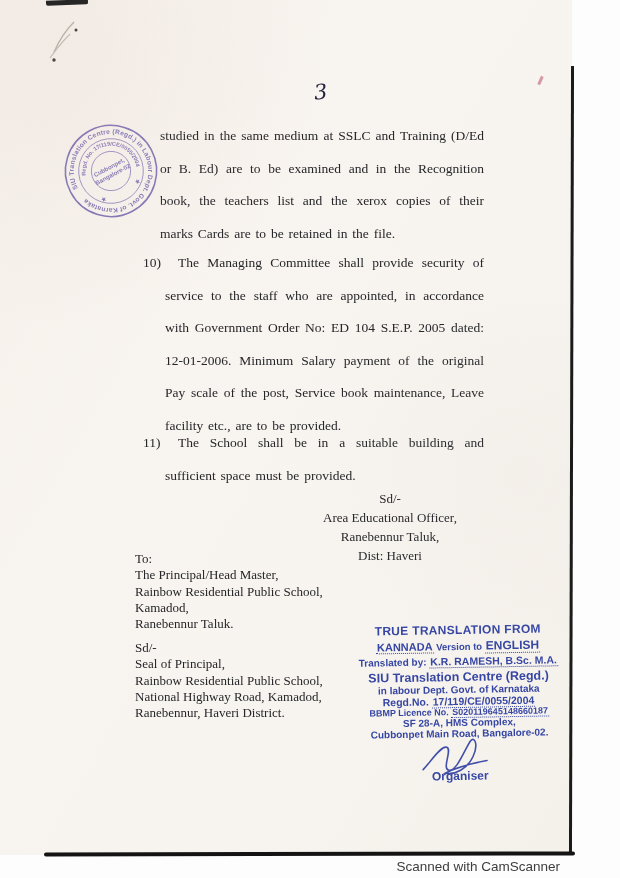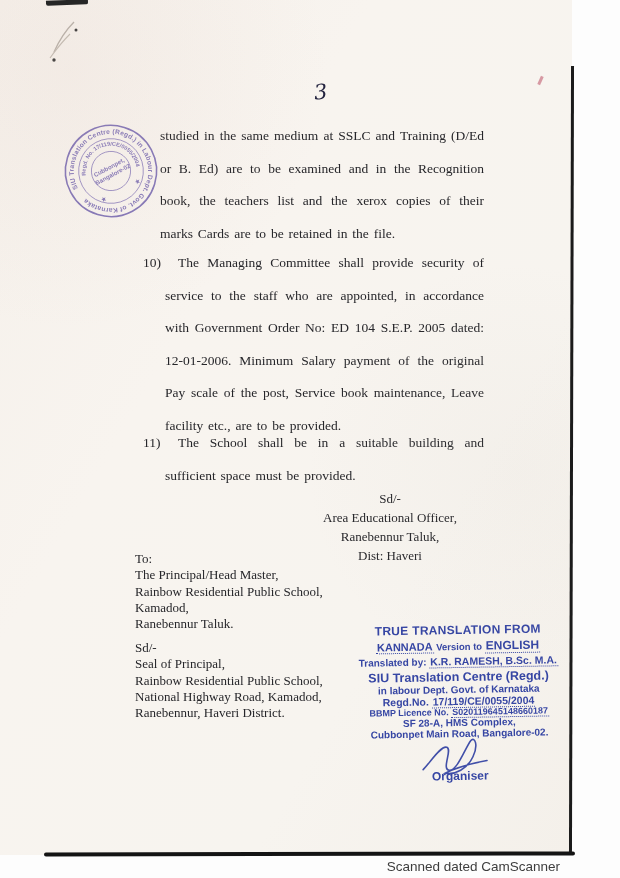--- a/index.html
+++ b/index.html
@@ -178,14 +178,14 @@
       <div class="signer">Organiser</div>
     </div>
 
     <div class="red-mark"></div>
   </div>
 
   <div class="top-smudge"></div>
   <div class="edge-right"></div>
   <div class="edge-bottom"></div>
 
-  <div class="footer-watermark">Scanned dated CamScanner</div>
+  <div class="footer-watermark">Scanned with CamScanner</div>
 </div>
 
 </body></html>

